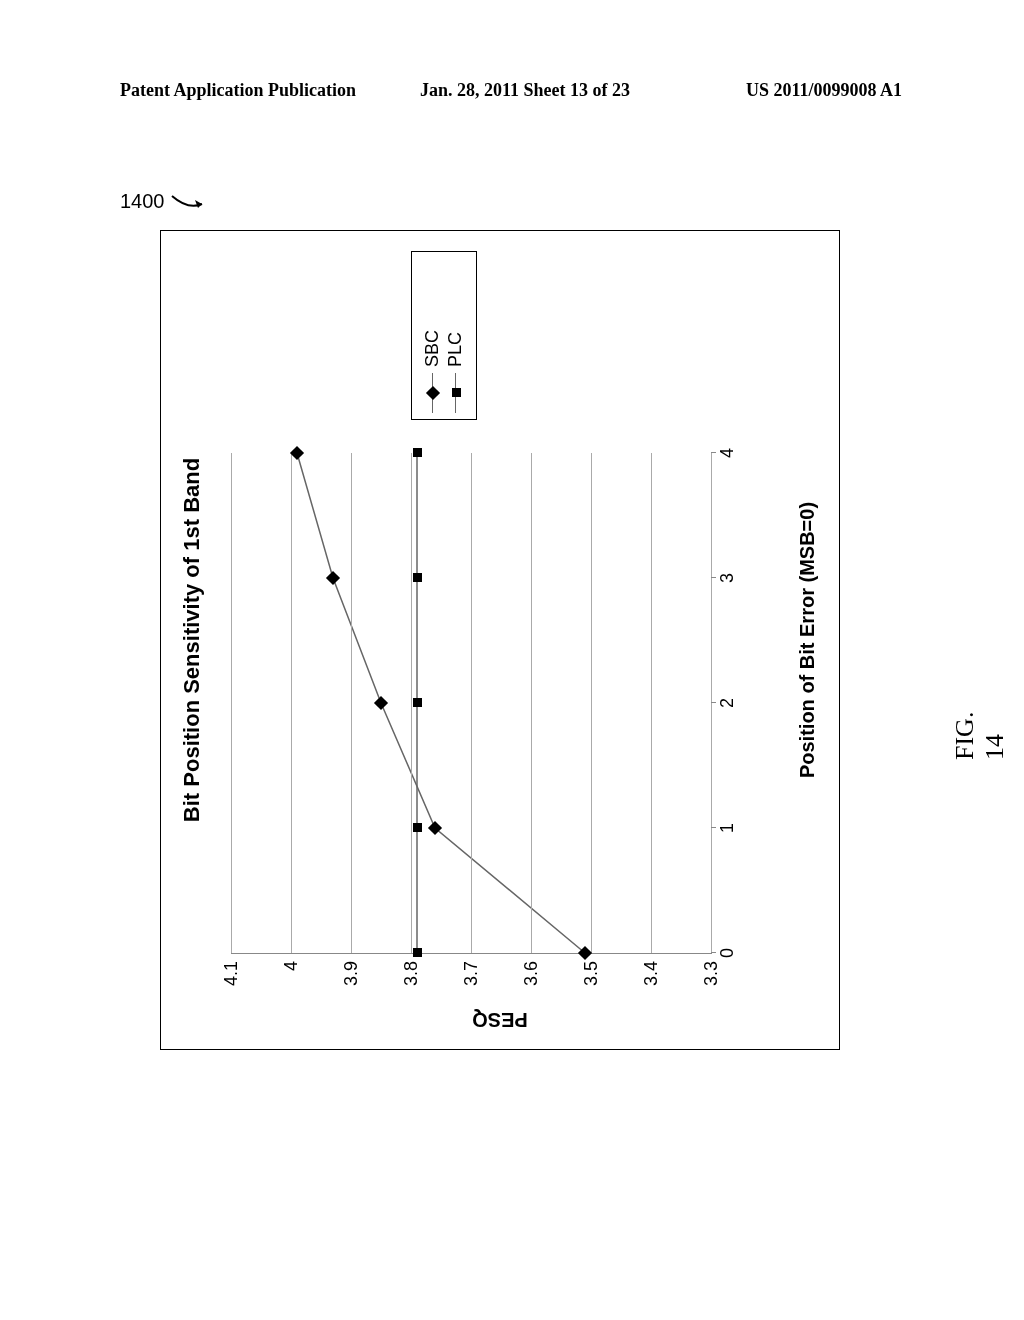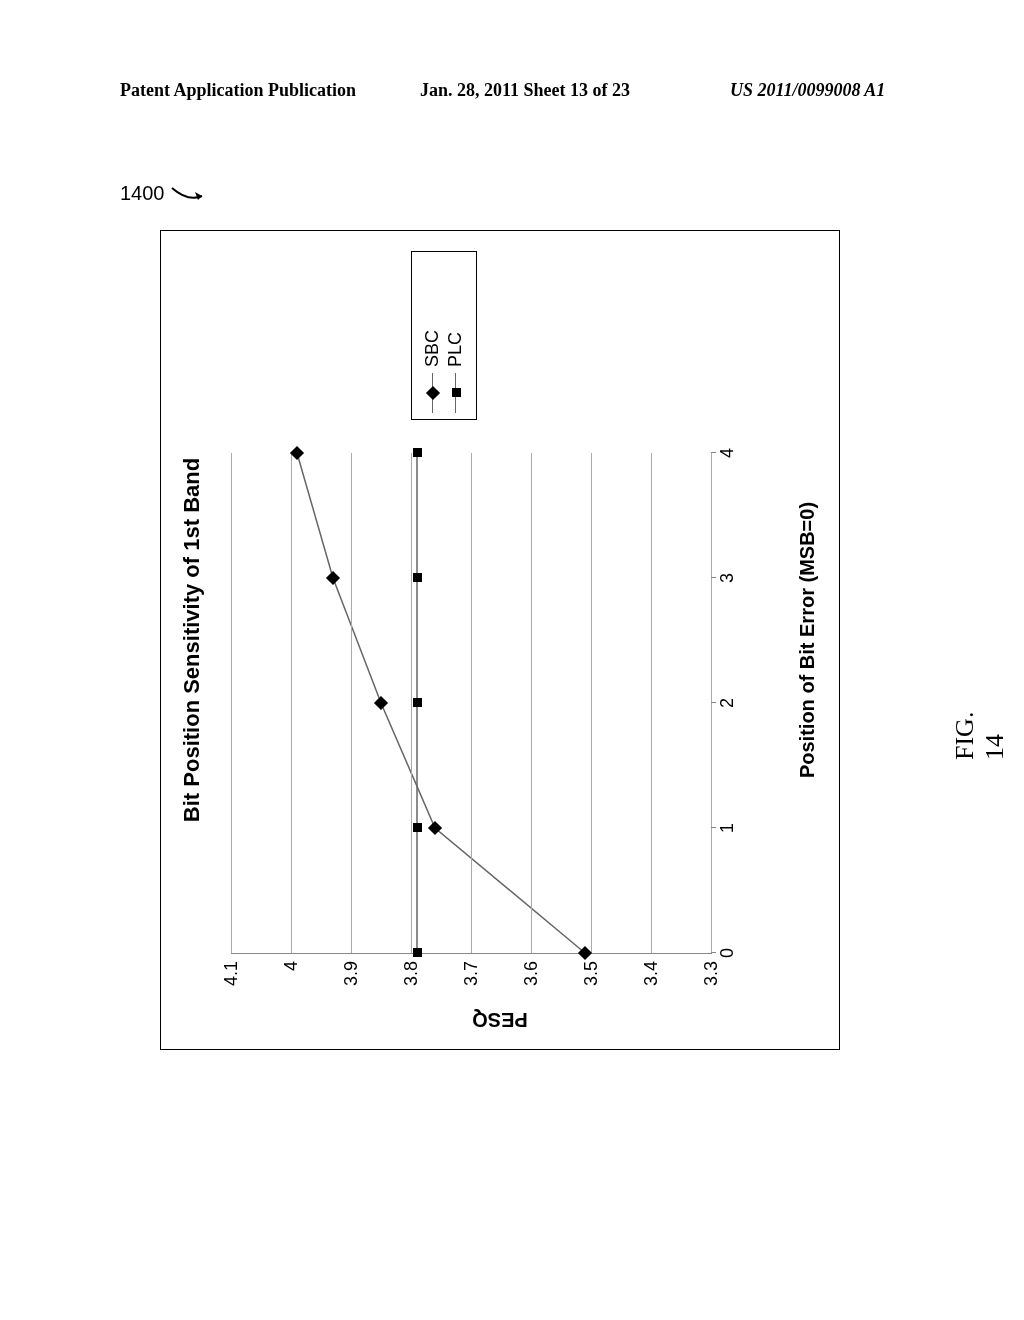--- a/index.html
+++ b/index.html
@@ -14,31 +14,31 @@
   .header {
     position: absolute;
     top: 80px;
     left: 0;
     right: 0;
     font-size: 18px;
     font-weight: bold;
   }
   .header-left { position: absolute; left: 120px; }
   .header-mid  { position: absolute; left: 420px; }
-  .header-right{ position: absolute; left: 730px; font-style: italic; }
+  .header-right{ position: absolute; left: 746px; }
   .figure-area {
     position: absolute;
     top: 180px;
     left: 120px;
     width: 760px;
     height: 900px;
   }
   .fig-number-arrow {
     position: absolute;
-    top: 2px;
+    top: 10px;
     left: 0;
     font-family: Arial, sans-serif;
     font-size: 20px;
   }
   
   .chart-rotated-wrap {
     position: absolute;
     top: 50px;
     left: 40px;
     width: 680px;

